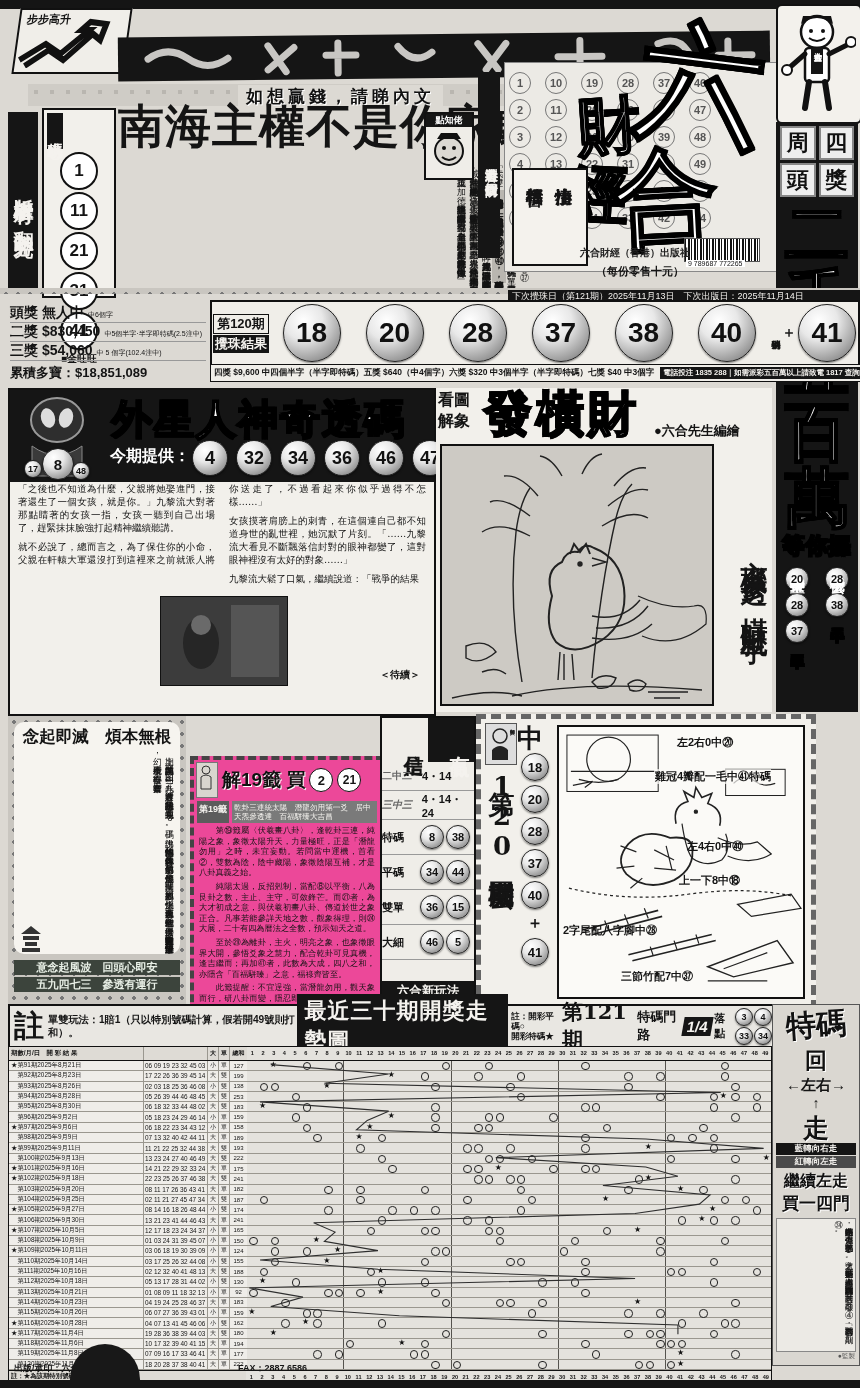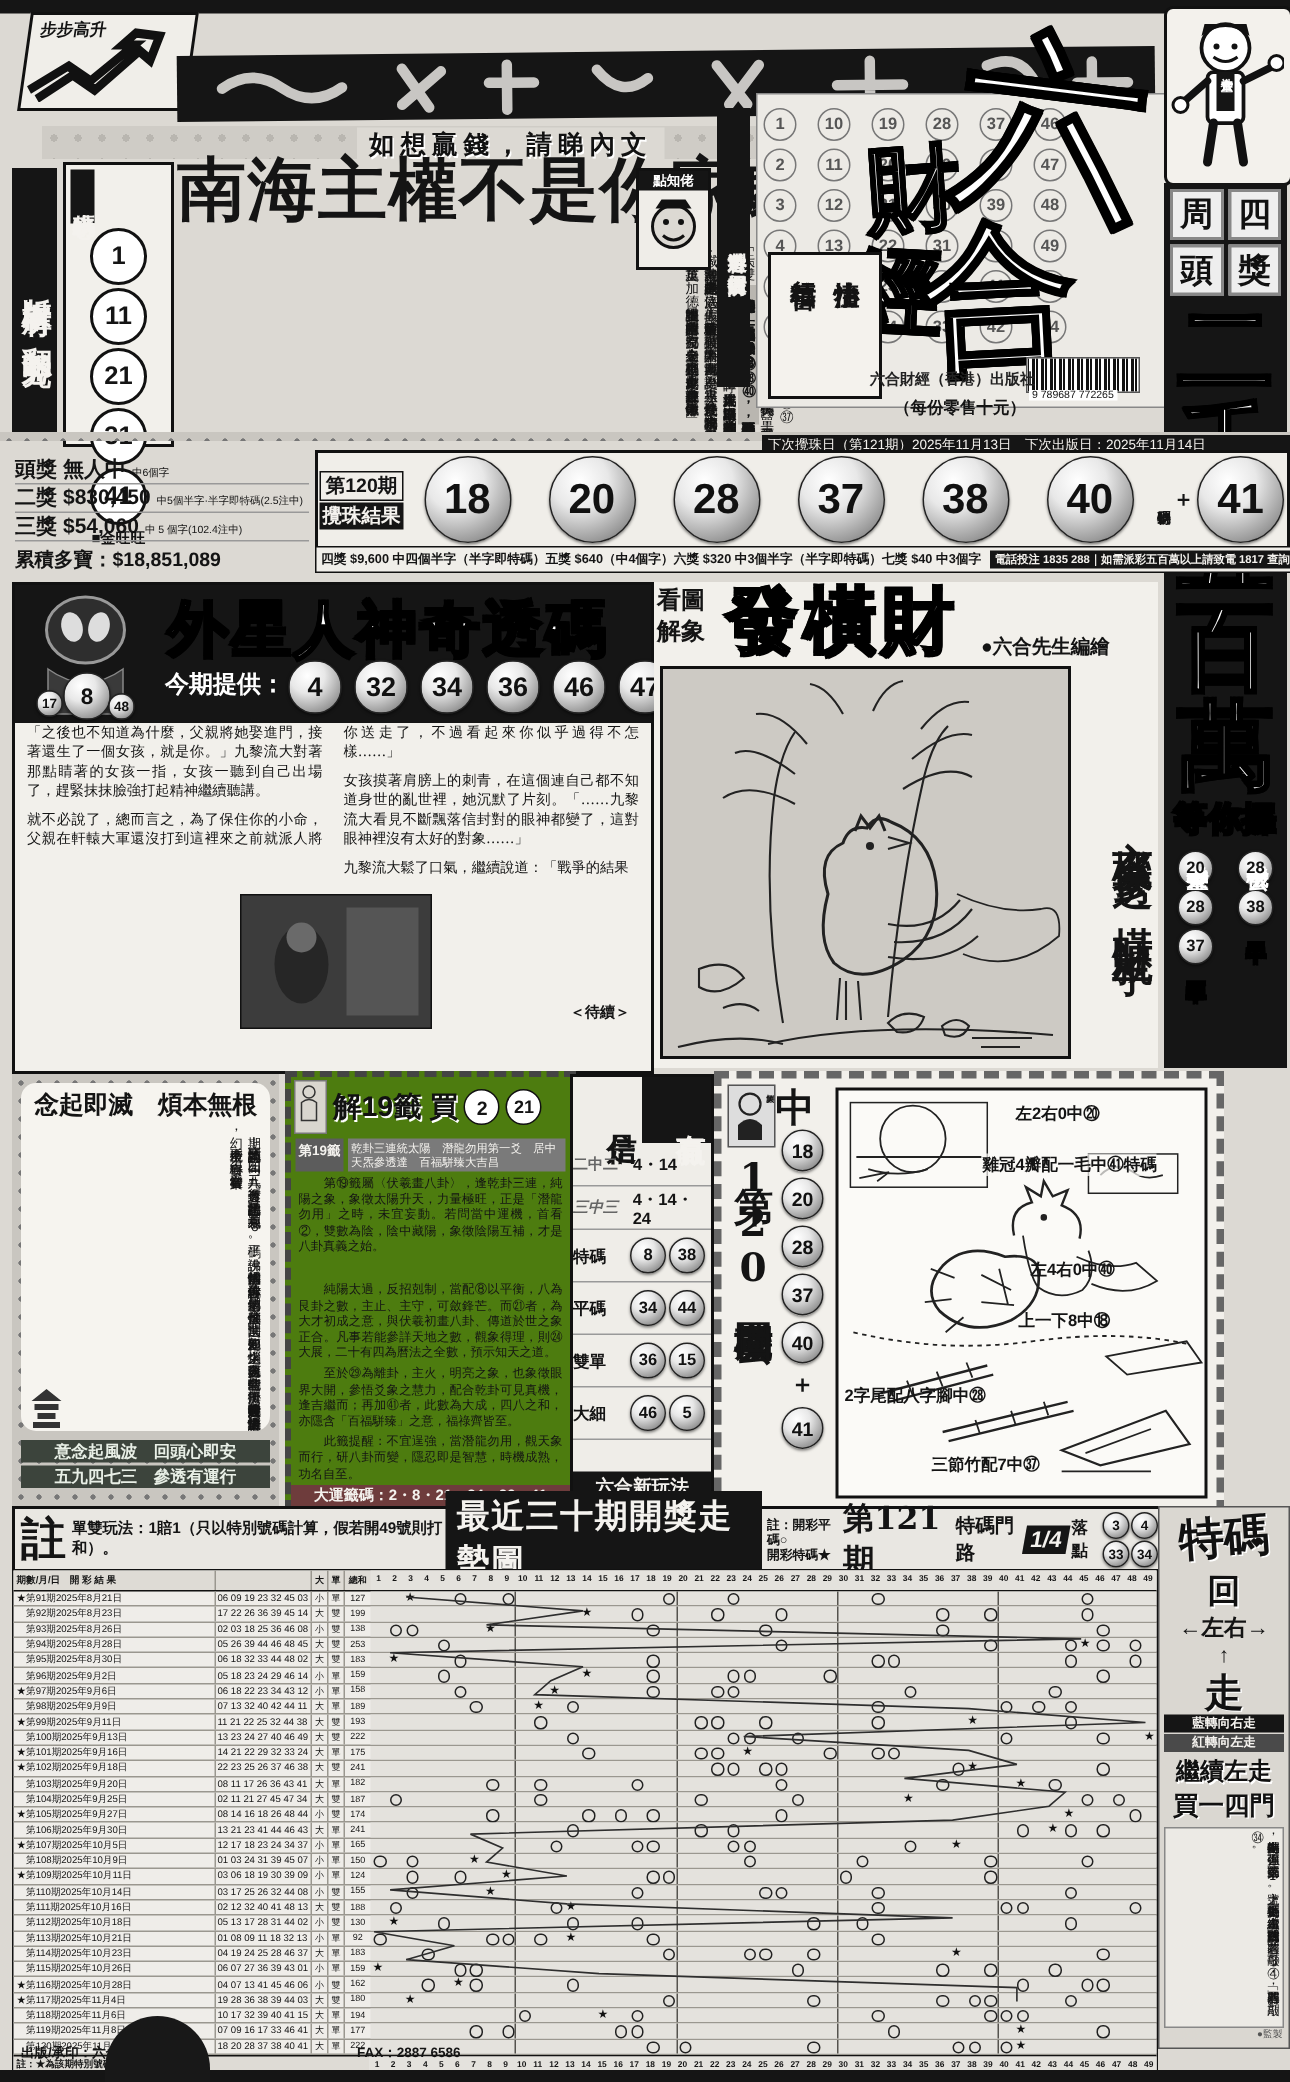--- a/index.html
+++ b/index.html
@@ -361,38 +361,38 @@
       <div class="abs" style="left:6px;bottom:2px;width:22px;height:26px;">
         <svg width="22" height="26">
             <path d="M11 0 l10 8 h-20 z M3 10 h16 v4 h-16 z M5 16 h12 v4 h-12 z M2 22 h18 v4 h-18 z" fill="#333"></path>
           </svg>
       </div>
     </div>
     <div class="blackbox" style="margin:0 6px;font-size:11px;font-weight:bold;text-align:center;background:#3c443c;color:#e8efe6;">意念起風波　回頭心即安</div>
     <div class="blackbox" style="margin:2px 6px 0;font-size:11px;font-weight:bold;text-align:center;background:#3c443c;color:#e8efe6;">五九四七三　參透有運行</div>
   </div>
 
-  <div class="abs" style="left:190px;top:714px;width:186px;height:286px;border:4px dashed #444;background:#4d7c0f;">
+  <div class="abs" style="left:190px;top:756px;width:186px;height:286px;border:4px dashed #444;background:#ec4899;">
     <div style="display:flex;align-items:center;gap:4px;padding:2px;">
       <div style="width:20px;height:34px;background:#d9d6cf;border:1px solid #777;">
         <svg width="18" height="32">
             <circle cx="9" cy="7" r="4" fill="none" stroke="#333"></circle>
             <path d="M4 14 q5 -4 10 0 v12 h-10 z" fill="none" stroke="#333"></path>
           </svg>
       </div>
       <span class="outline-b" style="font-size:19px;font-weight:bold;">解19籤 買</span>
       <span class="circ" style="width:22px;height:22px;font-size:13px;">2</span>
       <span class="circ" style="width:22px;height:22px;font-size:12px;">21</span>
     </div>
     <div style="display:flex;gap:3px;margin:1px 3px;">
       <span class="blackbox" style="background:#5c5c5c;font-size:9px;font-weight:bold;padding:2px;">第19籤</span>
       <span class="blackbox" style="background:#7a7a7a;flex:1;font-size:7.6px;padding:2px;line-height:9px;">乾卦三連統太陽　潛龍勿用第一爻　居中天炁參透達　百福駢臻大吉昌</span>
     </div>
     <div id="qianparas" style="padding:2px 5px;font-size:8.2px;line-height:10.6px;text-align:justify;height:204px;overflow:hidden;">
-        <div style="margin: 0px 0px 18px;">　　第⑲籤屬〈伏羲畫八卦〉，逢乾卦三連，純陽之象，象徵太陽升天，力量極旺，正是「潛龍勿用」之時，未宜妄動。若問當中運機，首看②，雙數為陰，陰中藏陽，象徵陰陽互補，才是八卦真義之始。</div>
+        <div style="margin: 0px 0px 3px;">　　第⑲籤屬〈伏羲畫八卦〉，逢乾卦三連，純陽之象，象徵太陽升天，力量極旺，正是「潛龍勿用」之時，未宜妄動。若問當中運機，首看②，雙數為陰，陰中藏陽，象徵陰陽互補，才是八卦真義之始。</div>
         <div style="margin: 0px 0px 3px;">　　純陽太過，反招剋制，當配⑧以平衡，八為艮卦之數，主止、主守，可斂鋒芒。而㉑者，為大才初成之意，與伏羲初畫八卦、傳道於世之象正合。凡事若能參詳天地之數，觀象得理，則㉔大展，二十有四為曆法之全數，預示知天之道。</div>
         <div style="margin: 0px 0px 3px;">　　至於㉙為離卦，主火，明亮之象，也象徵眼界大開，參悟爻象之慧力，配合乾卦可見真機，逢吉繼而；再加㊶者，此數為大成，四八之和，亦隱含「百福駢臻」之意，福祿齊皆至。</div>
         <div style="margin: 0px 0px 3px;">　　此籤提醒：不宜逞強，當潛龍勿用，觀天象而行，研八卦而變，隱忍即是智慧，時機成熟，功名自至。</div>
       </div>
     <div class="blackbox" style="background:#6e3c3c;font-size:10px;font-weight:bold;text-align:center;">大運籤碼：2・8・21・24・29・41</div>
   </div>
 
   <div class="abs" style="left:380px;top:716px;width:92px;height:284px;border:2px solid #111;background:#efede8;">
     <div style="display:flex;height:44px;">
       <div class="v" style="flex:1;font-size:20px;font-weight:bold;text-align:center;">信是</div>

